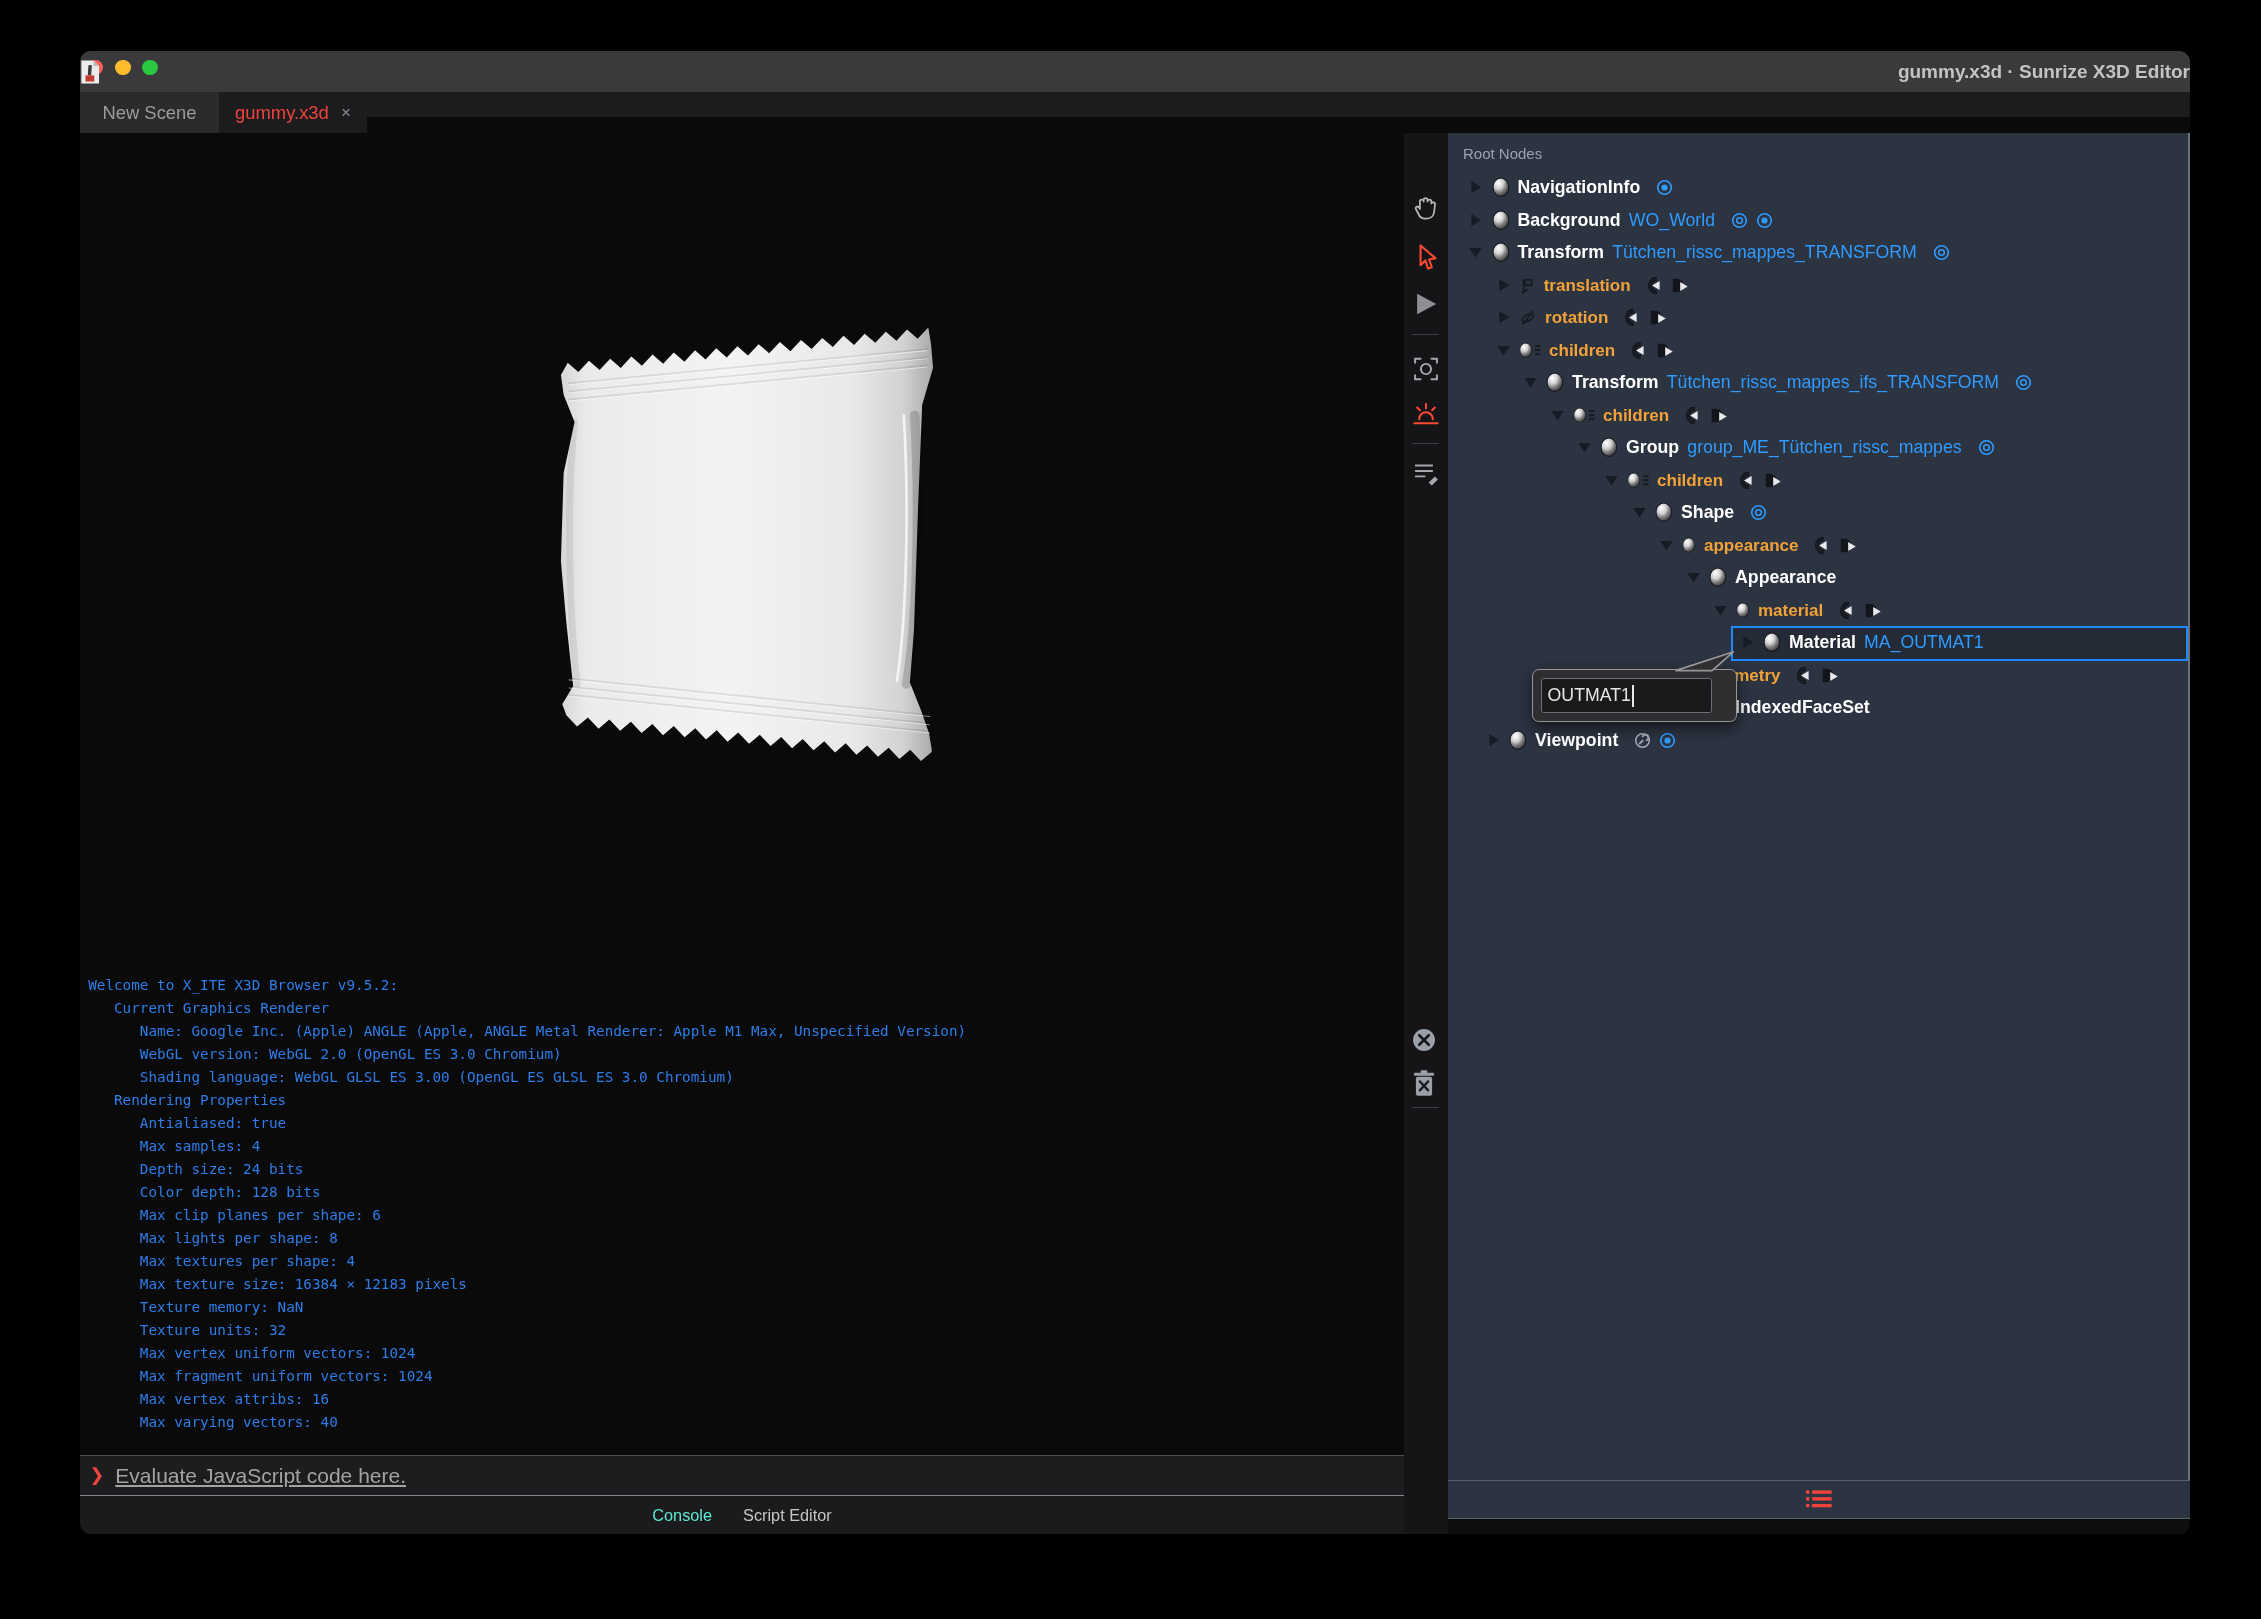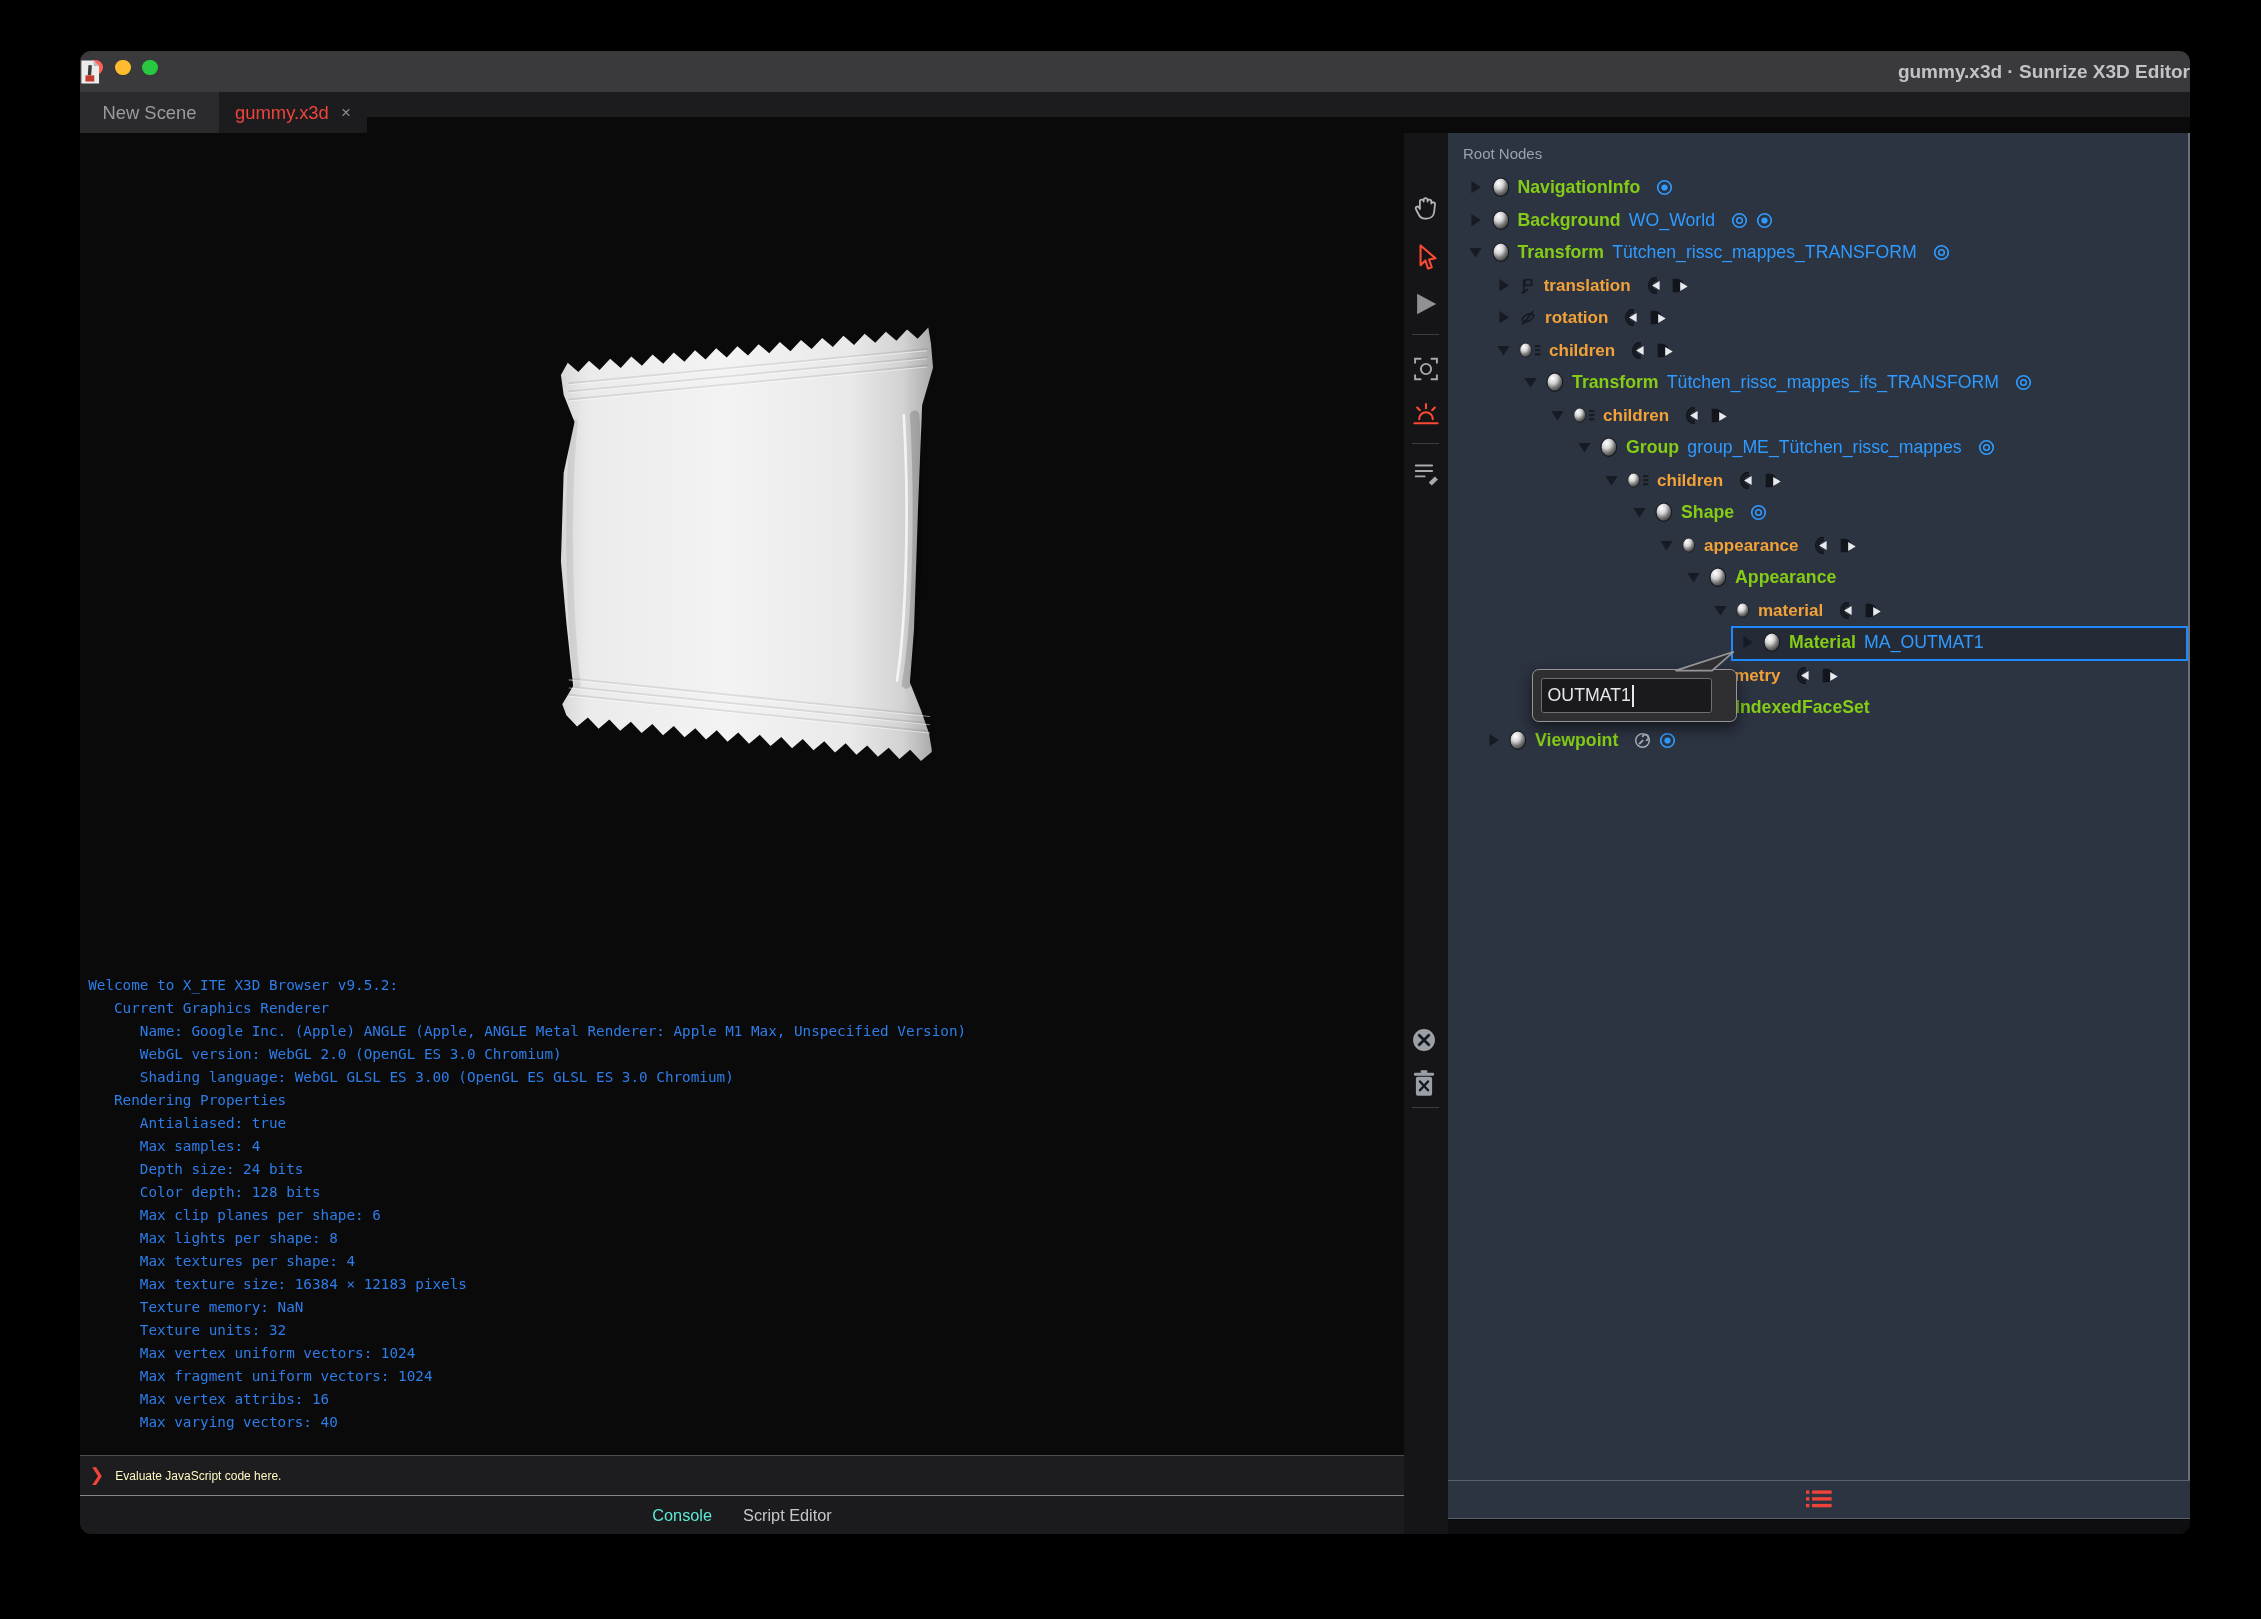--- a/index.html
+++ b/index.html
@@ -27,35 +27,35 @@
   #viewport { position:absolute; left:0; top:82px; width:1324px; height:831px; background:#0a0a0a; }
   #packet { position:absolute; left:474px; top:170px; }
   #console-log { position:absolute; left:0; top:913px; width:1324px; height:491px;
                  background:#0a0a0a; padding:9.5px 0 0 8.2px; }
   .cline { color:#2e7de9; font-family:"DejaVu Sans Mono","Liberation Mono",monospace;
            font-size:14.3px; line-height:23px; white-space:pre; }
   #input-row { position:absolute; left:0; top:1404px; width:1324px; height:41px; background:#1d1d1f;
                border-top:1.4px solid #4e4e52; border-bottom:1.4px solid #86868a;
                display:flex; align-items:center; gap:11px; padding-left:9.5px; }
   #prompt-chevron { color:#f0443b; font-size:17.7px; font-weight:bold; }
-  #js-placeholder { color:#fef9c3; font-size:12px; }
+  #js-placeholder { color:#a3a3a3; font-size:21px;text-decoration:underline; }
   #console-tabbar { position:absolute; left:0; top:1445px; width:1324px; height:39px; background:#1b1b1d;
                     display:flex; align-items:center; justify-content:center; gap:31px; font-size:16.3px; }
   #tab-console { color:#5eead4; }
   #tab-script-editor { color:#c6c6c8; }
   
   #toolstrip { position:absolute; left:1324px; top:82px; width:44px; height:1402px; background:#151517; }
   .tool { position:absolute; left:6.8px; width:30px; height:30px; }
   .tdiv { position:absolute; left:8.2px; width:27px; height:1.4px; background:#3c3c40; }
   
   #outline-panel { position:absolute; left:1368px; top:82px; width:742px; height:1347px;
                    background:#2c3341; border-right:2.7px solid #6a7078; overflow:hidden; }
   #outline-header { position:absolute; left:15px; top:12.2px; color:#9aa2b0; font-size:15px; }
   .trow { position:absolute; height:33px; display:flex; align-items:center; gap:8.2px; white-space:nowrap; }
-  .ntype { color:#84cc16; font-size:17.7px; font-weight:bold; }
+  .ntype { color:#ffffff; font-size:17.7px; font-weight:bold; }
   .nname { color:#2f9bff; font-size:17.7px; }
   .fname { color:#f2a238; font-size:17px; font-weight:bold; }
   .trail { display:flex; align-items:center; gap:6.1px; margin-left:6.8px; }
   #selection-box { position:absolute; left:283px; top:493px; width:457px; height:35px;
                    border:2px solid #1e88ff; background:#242b37; z-index:1; }
   .trow.sel { z-index:2; }
   
   #rename-popup { position:absolute; left:84px; top:536px; width:205px; height:53px; background:#2f2f31;
                   border:1.4px solid #969698; border-radius:6.8px; z-index:5;
                   box-shadow:0 5.4px 13.6px rgba(0,0,0,.55); display:flex; align-items:center; padding-left:7.5px; }

